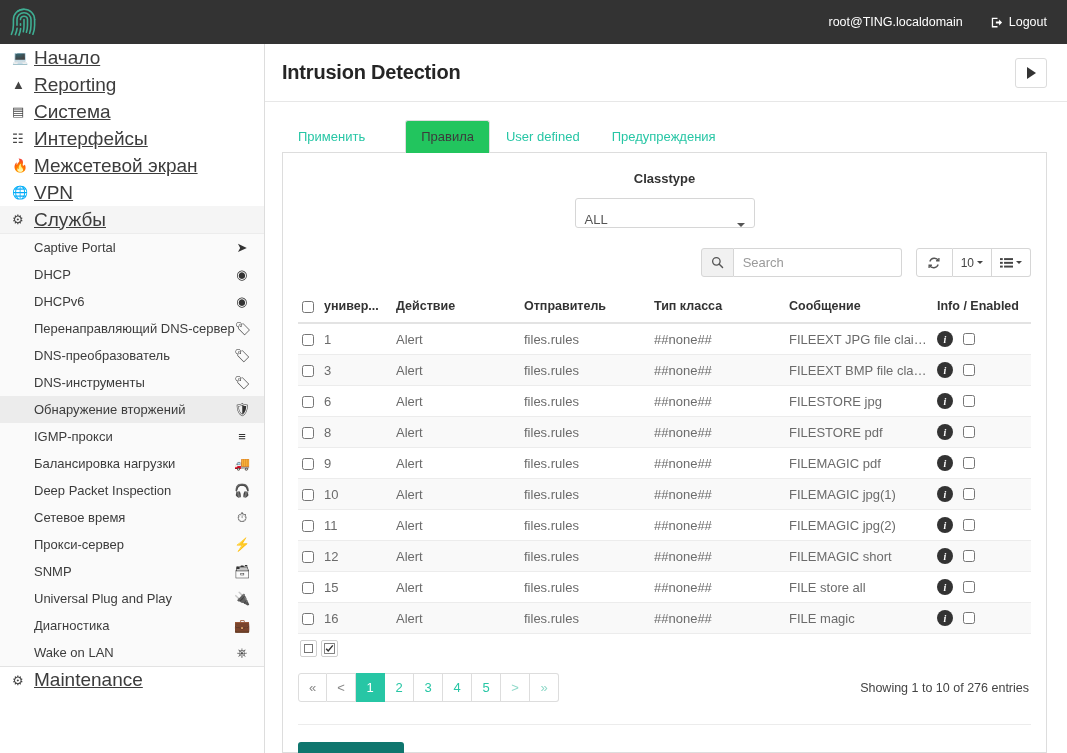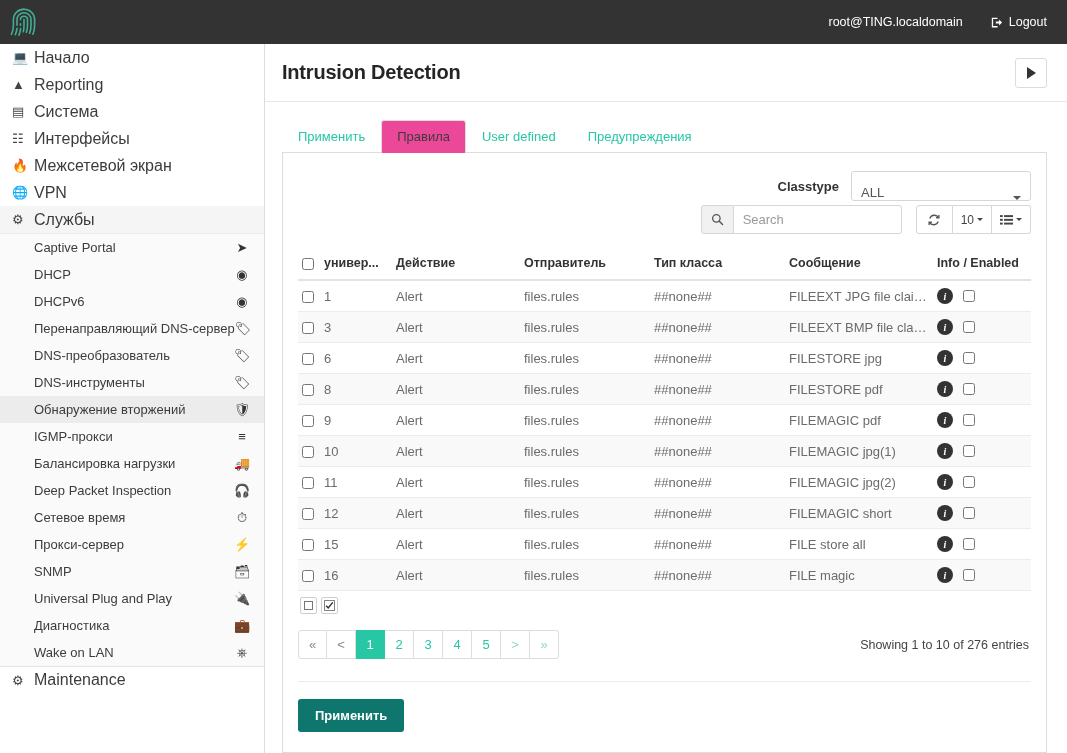--- a/index.html
+++ b/index.html
@@ -65,21 +65,21 @@
   }
   .nav-item .nav-ico {
     width: 22px;
     display: inline-flex;
     justify-content: flex-start;
     align-items: center;
     font-size: 13px;
     color: #444;
     flex: 0 0 22px;
   }
-  .nav-item .nav-label { font-size: 16px; }
+  .nav-item .nav-label { font-size: 19px; text-decoration: underline; }
   .nav-item.active-parent { background: #f5f5f5; }
 
   .sub-list { background: #fafafa; border-top: 1px solid #ececec; }
   .sub-item {
     height: 27px;
     display: flex;
     align-items: center;
     padding: 0 14px 0 34px;
     color: #3c3c3c;
     cursor: pointer;
@@ -151,43 +151,45 @@
     color: #27c6a5;
     cursor: pointer;
     border: 1px solid transparent;
     border-bottom: none;
     margin-bottom: -1px;
     border-radius: 3px 3px 0 0;
     line-height: 17px;
     white-space: nowrap;
   }
   .tab.active {
-    background: #ec4899;
+    background: #22c55e;
     border-color: #dddddd;
     border-bottom-color: #ffffff;
     color: #3c3c3c;
+    margin-left: 24px;
   }
 
   .panel {
     margin: 0 20px 0 17px;
     border: 1px solid #dddddd;
     border-top: none;
     background: #fff;
     flex: 1;
     min-height: 0;
     padding: 0 15px;
   }
 
   
   .filter-row {
     display: flex;
     justify-content: flex-end;
     align-items: center;
     padding-top: 18px;
     gap: 12px;
+    flex-direction: column;
   }
   .filter-label {
     font-size: 13px;
     font-weight: bold;
     color: #333;
   }
   .select-box {
     width: 180px;
     height: 30px;
     border: 1px solid #d6d6d6;
@@ -205,21 +207,21 @@
     width: 0; height: 0;
     border-left: 4px solid transparent;
     border-right: 4px solid transparent;
     border-top: 4px solid #555;
   }
 
   .tools-row {
     display: flex;
     justify-content: flex-end;
     align-items: flex-start;
-    margin-top: 4px;
+    margin-top: 20px;
     gap: 14px;
   }
   .search-group { display: flex; }
   .search-btn {
     width: 33px; height: 29px;
     border: 1px solid #d6d6d6;
     background: #f1f1f1;
     border-radius: 3px 0 0 3px;
     display: flex; align-items: center; justify-content: center;
     cursor: pointer;

